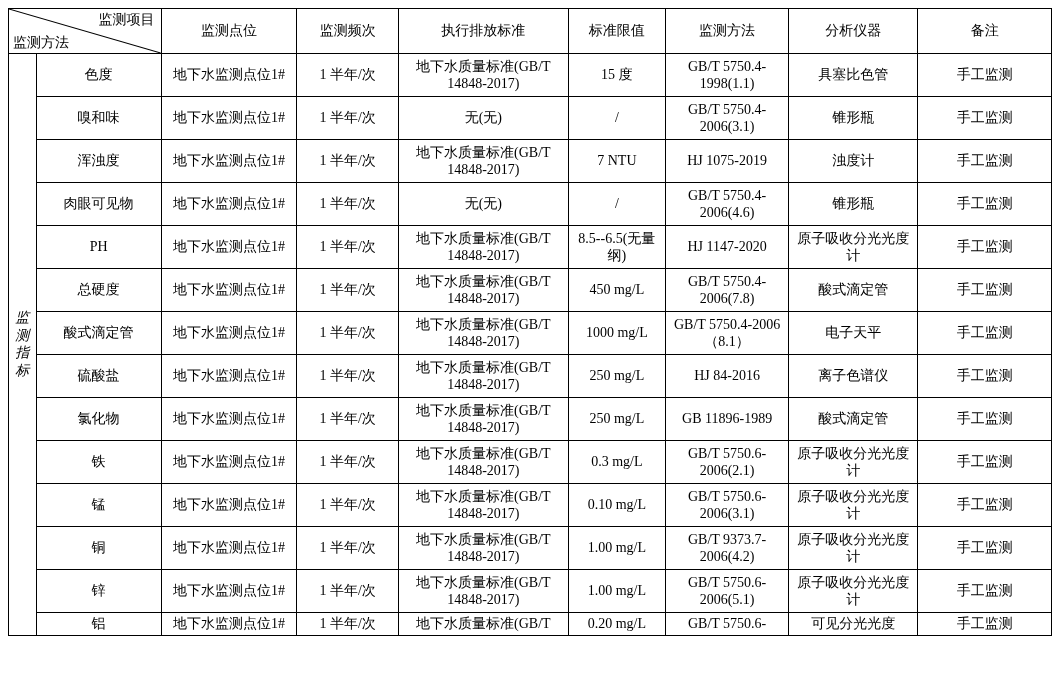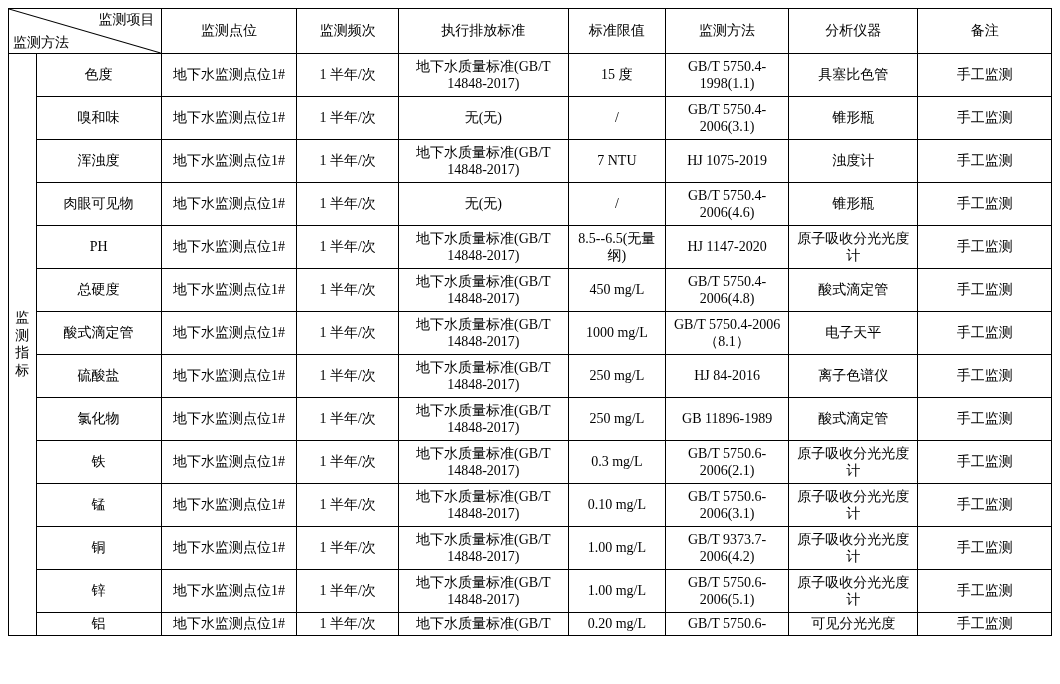--- a/index.html
+++ b/index.html
@@ -74,20 +74,21 @@
     position: absolute;
     left: 4px;
     bottom: 2px;
     font-size: 14px;
     white-space: nowrap;
   }
   .vert-cell {
     font-size: 14px;
     line-height: 1.2;
     padding: 4px 2px !important;
+    font-style: italic;
   }
   .vert-inner {
     writing-mode: horizontal-tb;
     width: 16px;
     margin: 0 auto;
     word-break: break-all;
   }
   .cell-two-line {
     line-height: 1.25;
   }
@@ -181,21 +182,21 @@
         <td class="cell-two-line">HJ 1147-2020</td>
         <td>原子吸收分光光度计</td>
         <td>手工监测</td>
       </tr>
       <tr class="row-tall">
         <td>总硬度</td>
         <td class="cell-two-line">地下水监测点位1#</td>
         <td class="nowrap">1 半年/次</td>
         <td class="cell-two-line">地下水质量标准(GB/T 14848-2017)</td>
         <td>450 mg/L</td>
-        <td class="cell-two-line">GB/T 5750.4-2006(4.8)</td>
+        <td class="cell-two-line">GB/T 5750.4-2006(7.8)</td>
         <td>酸式滴定管</td>
         <td>手工监测</td>
       </tr>
       <tr class="row-tall">
         <td>酸式滴定管</td>
         <td class="cell-two-line">地下水监测点位1#</td>
         <td class="nowrap">1 半年/次</td>
         <td class="cell-two-line">地下水质量标准(GB/T 14848-2017)</td>
         <td>1000 mg/L</td>
         <td class="cell-two-line">GB/T 5750.4-2006（8.1）</td>

